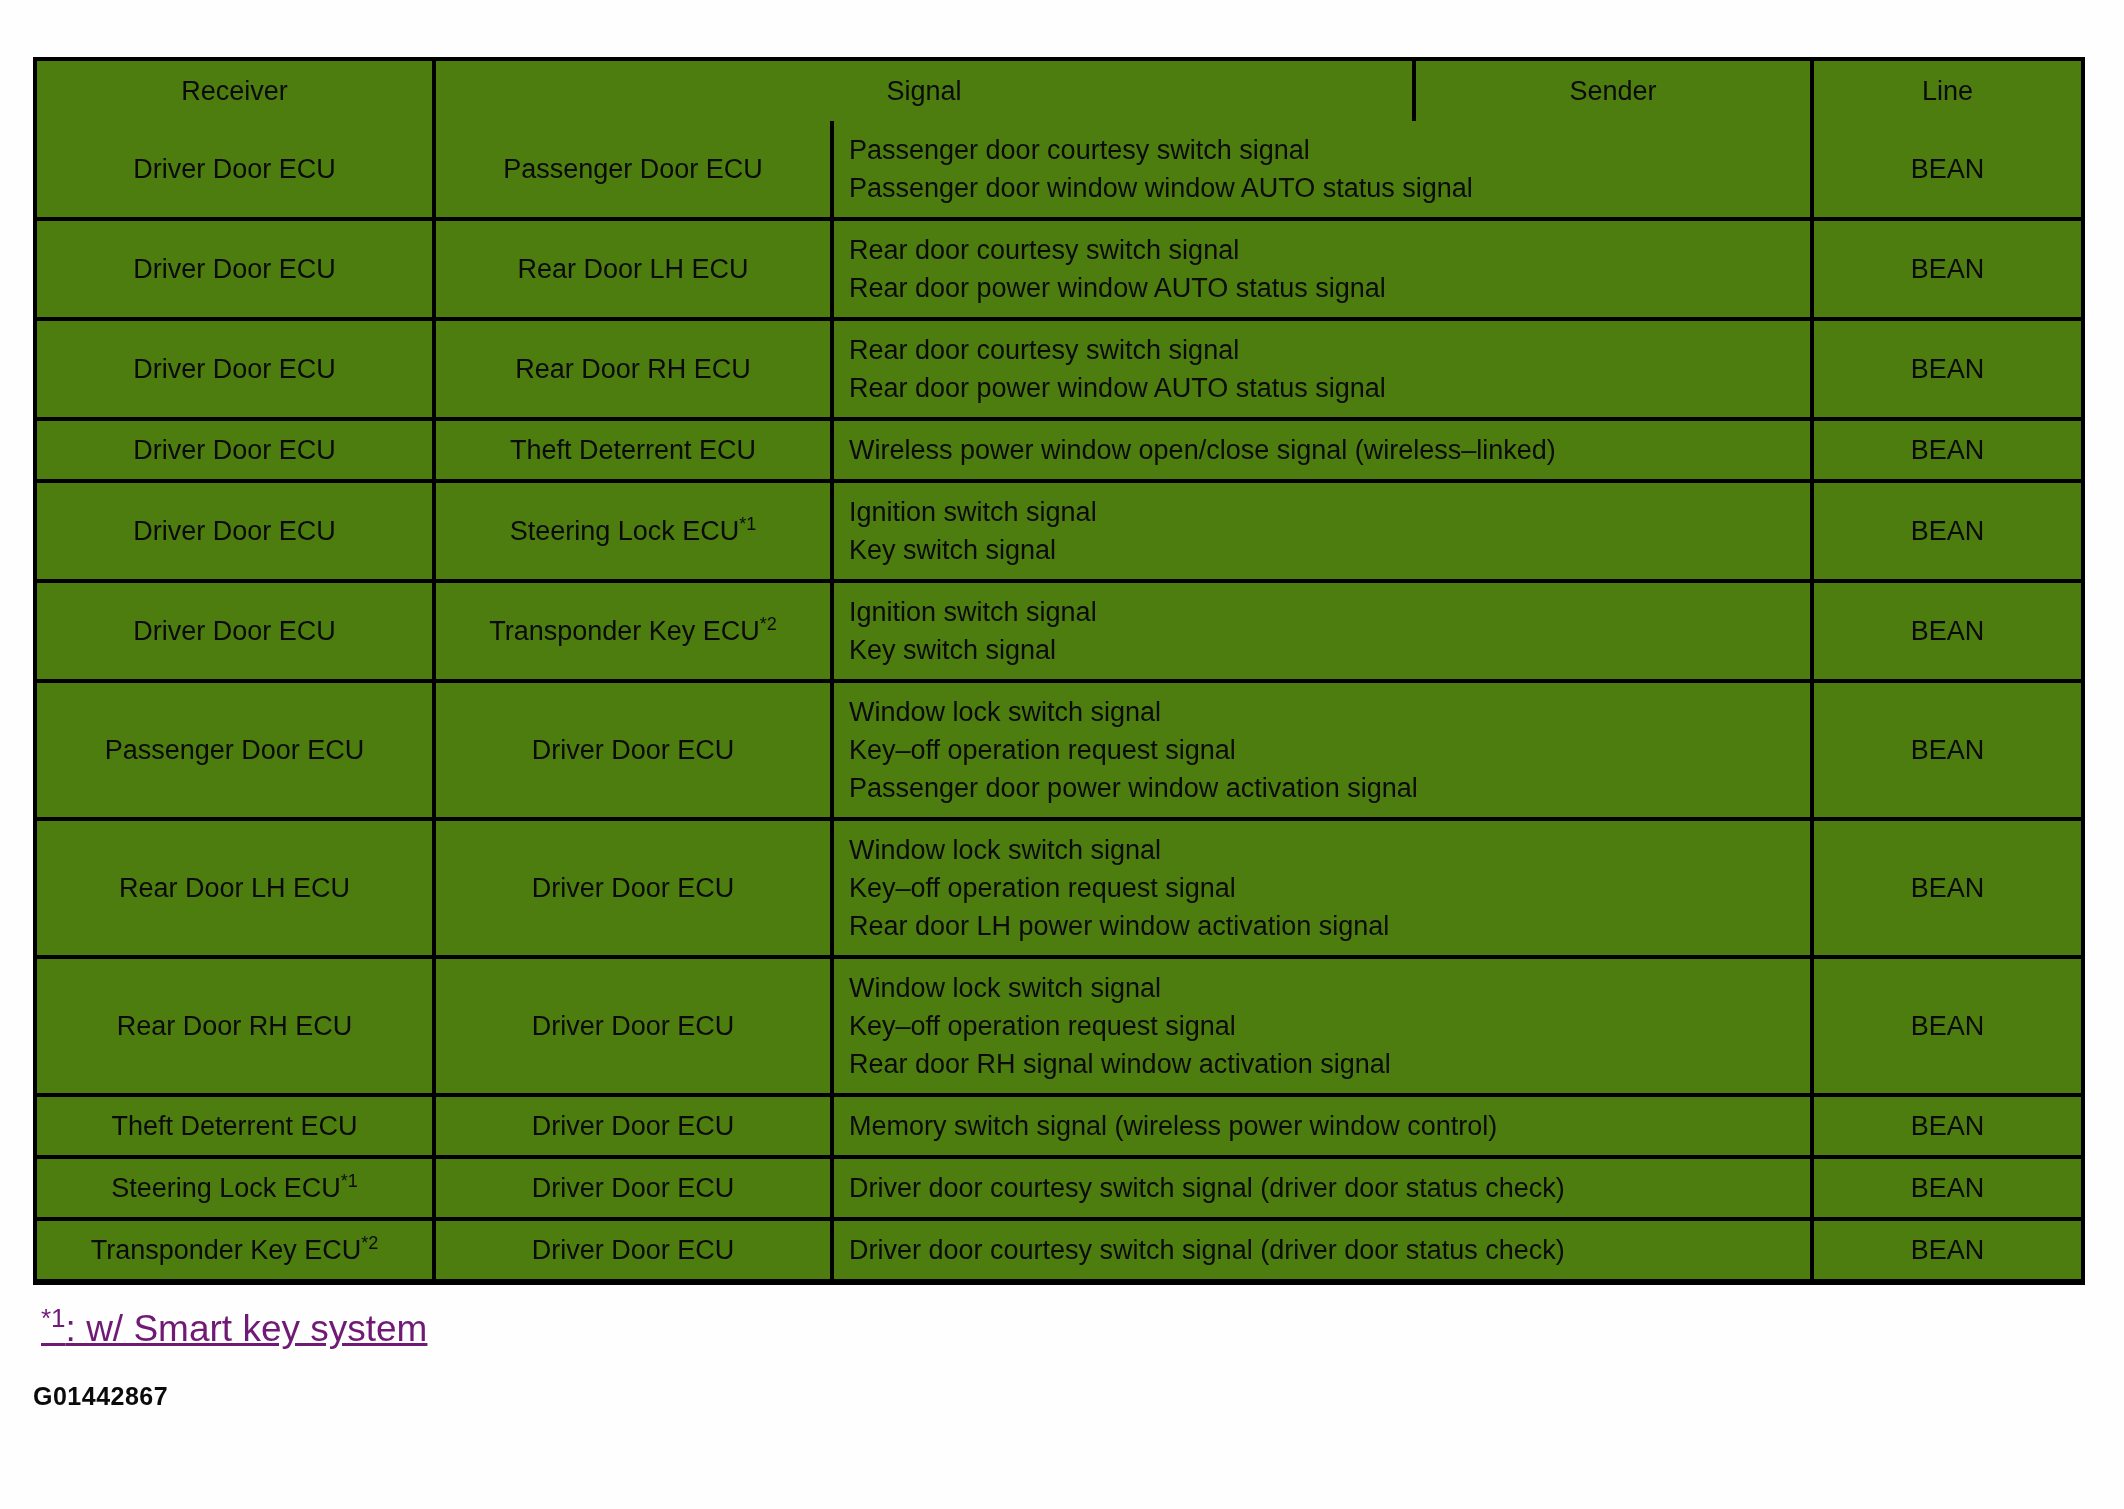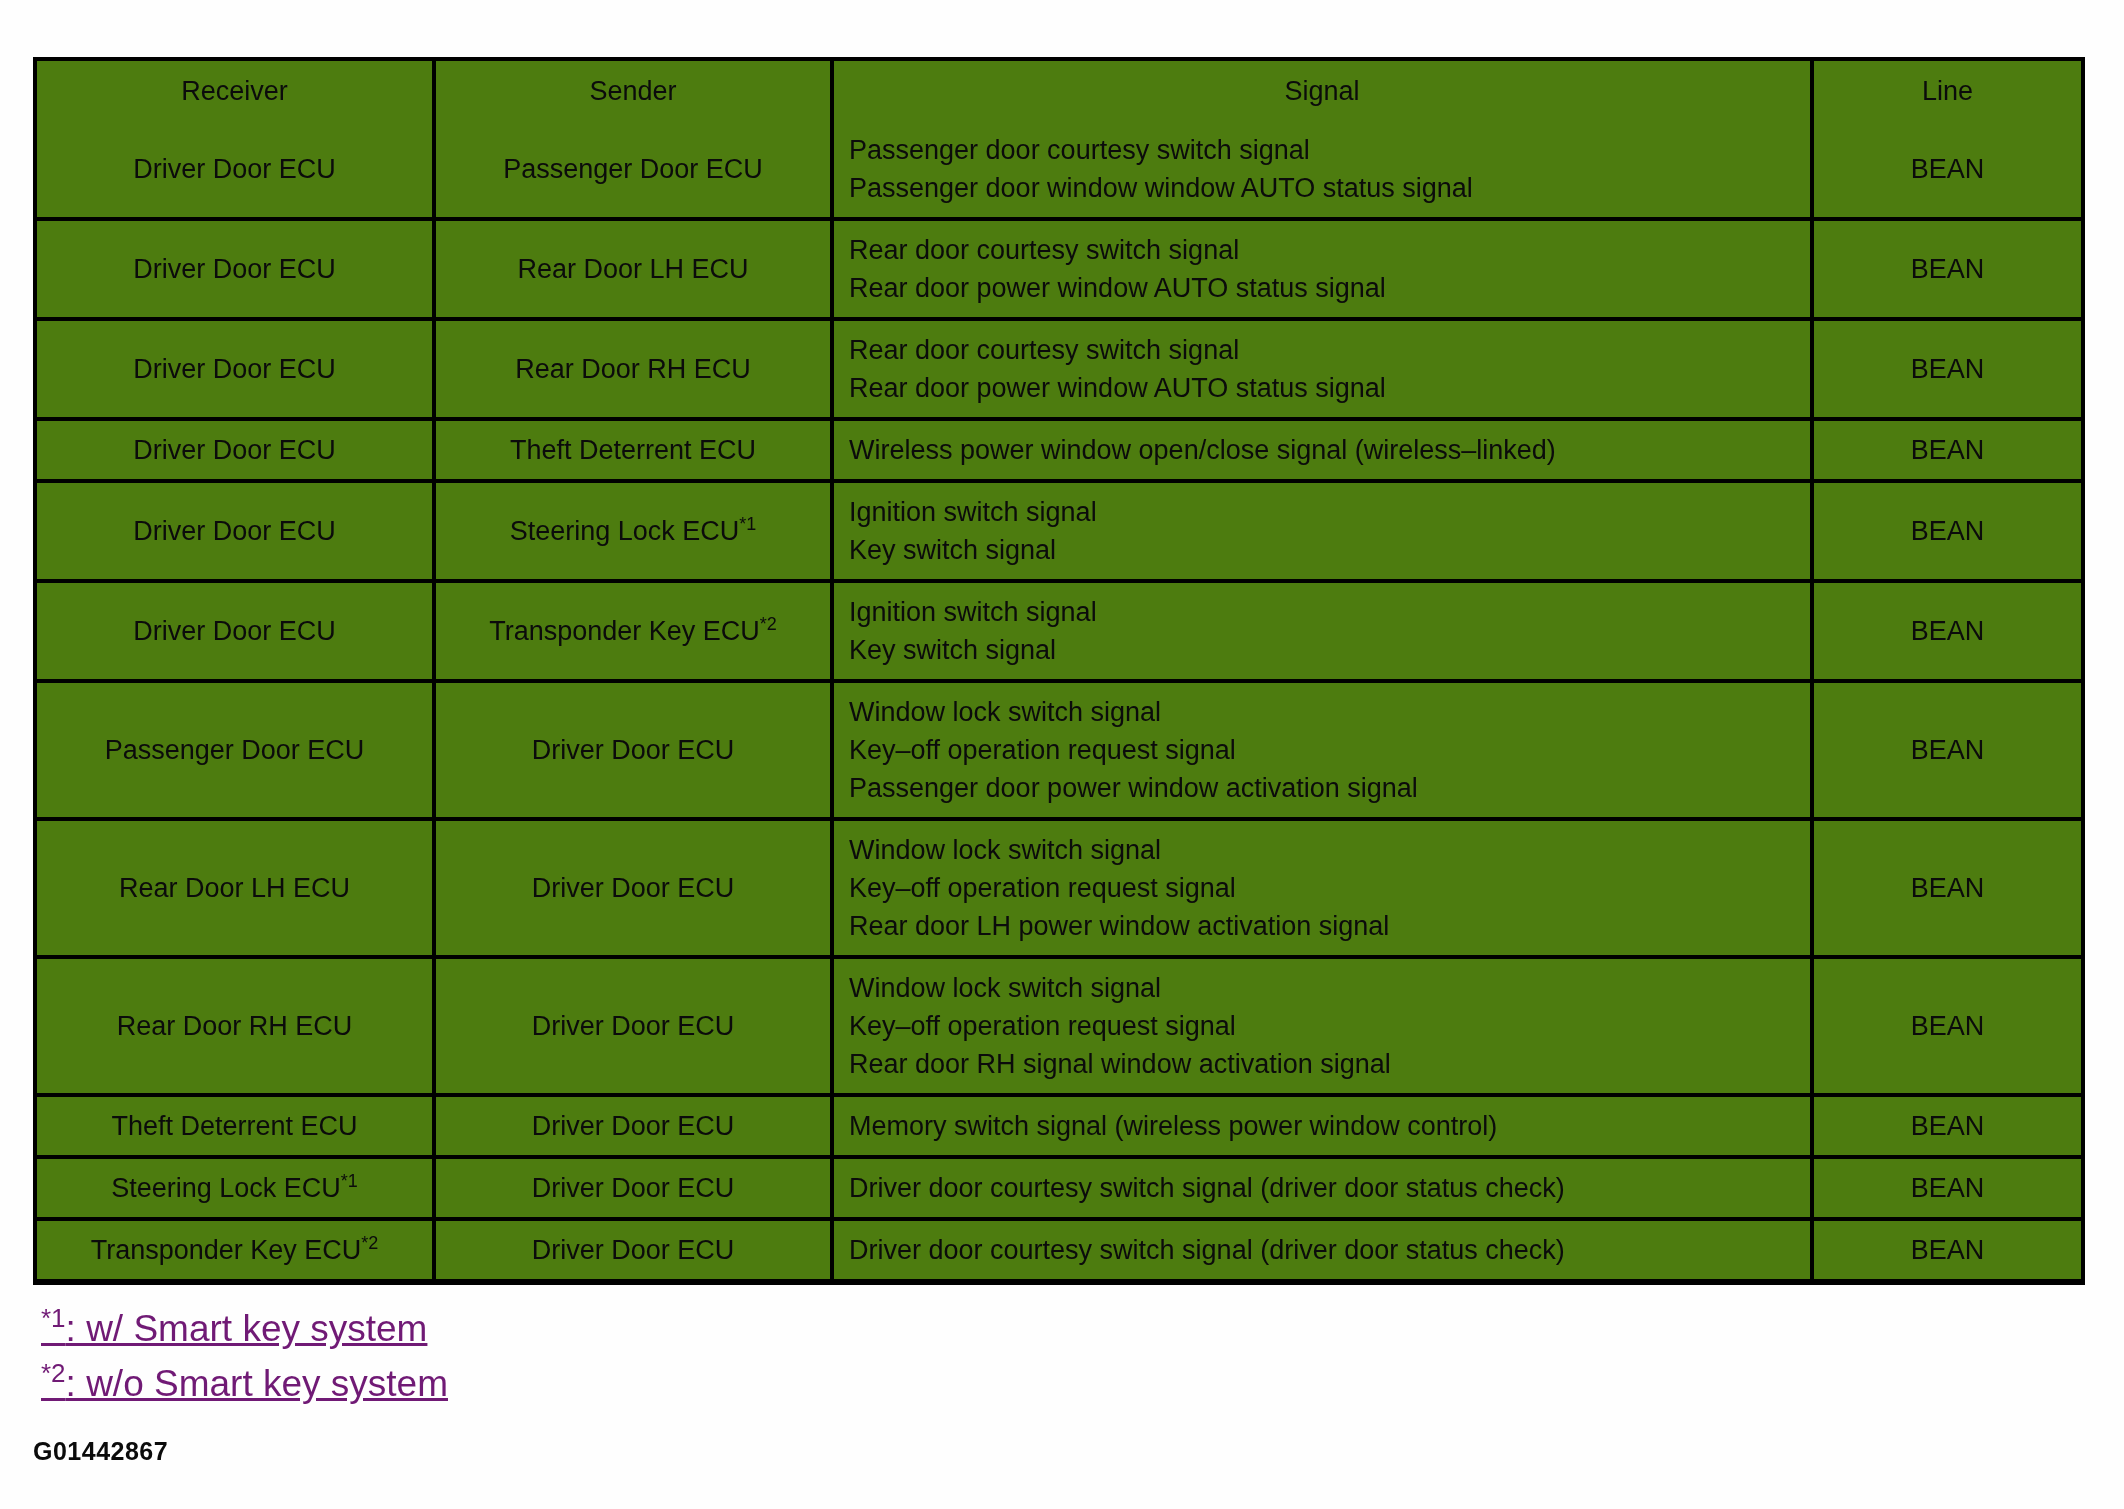--- a/index.html
+++ b/index.html
@@ -55,22 +55,22 @@
   }
 </style>
 </head>
 <body>
 
 <div class="page">
 
   <div class="comm-table">
     <div class="trow header">
       <div class="cell receiver">Receiver</div>
+      <div class="cell signal" style="align-items:center;justify-content:center;text-align:center;">Signal</div>
       <div class="cell sender">Sender</div>
-      <div class="cell signal" style="align-items:center;justify-content:center;text-align:center;">Signal</div>
       <div class="cell line">Line</div>
     </div>
     <div id="rows">
         <div class="trow">
           <div class="cell receiver">
             <span>Driver Door ECU</span>
           </div>
           <div class="cell sender">
             <span>Passenger Door ECU</span>
           </div>
@@ -220,18 +220,17 @@
           <div class="cell signal">
             <div class="sigline">Driver door courtesy switch signal (driver door status check)</div>
           </div>
           <div class="cell line">BEAN</div>
         </div>
       </div>
   </div>
 
   <div class="footnotes">
     <div class="footnote"><sup>*1</sup><span>: w/ Smart key system</span></div>
-    <div class="footnote"><sup>*2</sup><span>: w/o Smart key system</span></div>
   </div>
 
   <div class="figure-id">G01442867</div>
 
 </div>
 
 </body></html>

